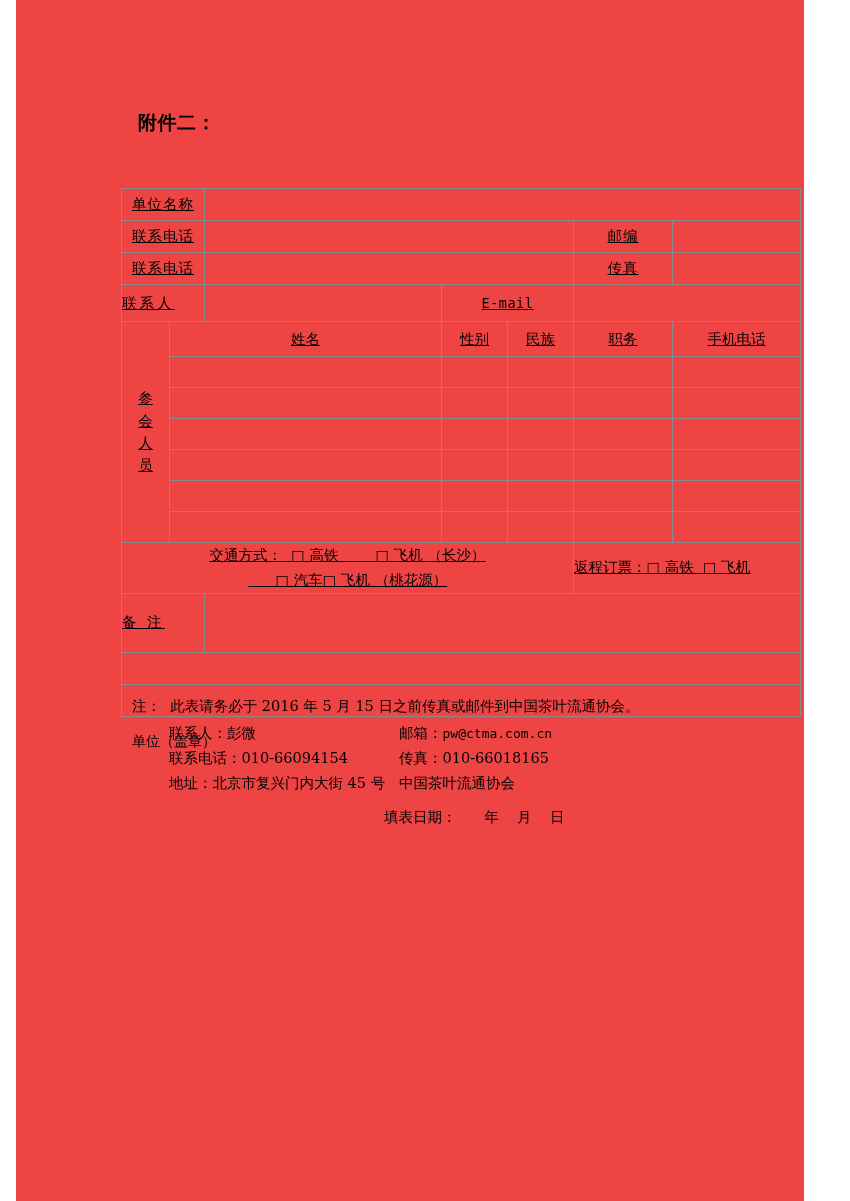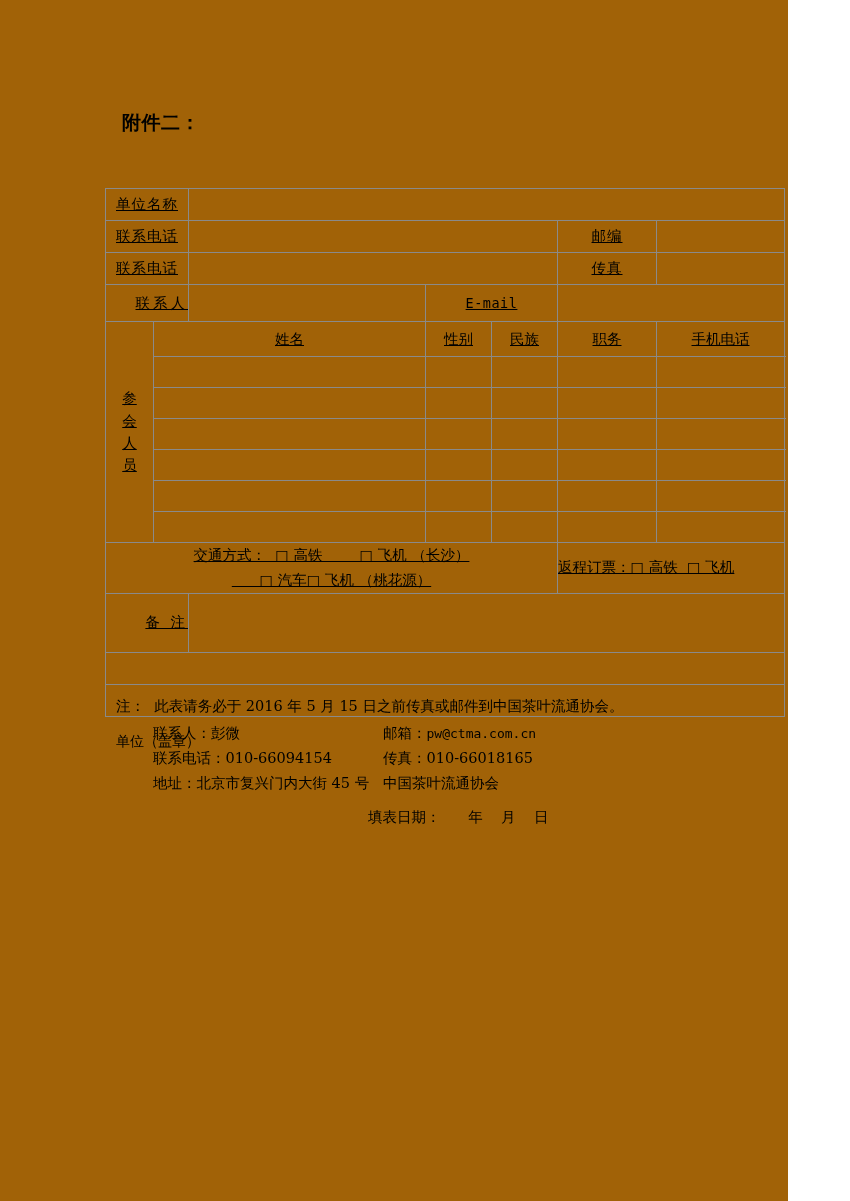--- a/index.html
+++ b/index.html
@@ -10,24 +10,24 @@
   body {
     width: 850px;
     height: 1201px;
     font-family: "DejaVu Serif", "Liberation Serif", serif;
     color: #000000;
     position: relative;
     overflow: hidden;
   }
   .page {
     position: absolute;
-    left: 0; top: 0;
+    left: 16px; top: 0;
     width: 788px;
     height: 1201px;
-    background: #a16207;
+    background: #ef4444;
   }
   
   .attach-label {
     position: absolute;
     left: 122px;
     top: 110px;
     font-family: "DejaVu Sans", "Liberation Sans", sans-serif;
     font-weight: bold;
     font-size: 19px;
     letter-spacing: 0.5px;
@@ -58,21 +58,21 @@
     padding: 0;
     vertical-align: middle;
     height: 31px;
     text-decoration: underline;
   }
   .c-label {
     text-align: center;
     letter-spacing: 1px;
   }
   .c-label-sp {
-    text-align: right;
+    text-align: left;
     letter-spacing: 3px;
   }
   .blank { }
   .h-name {
     text-align: center;
   }
   .vert-label {
     text-align: center;
     line-height: 1.55;
     font-size: 14.5px;

